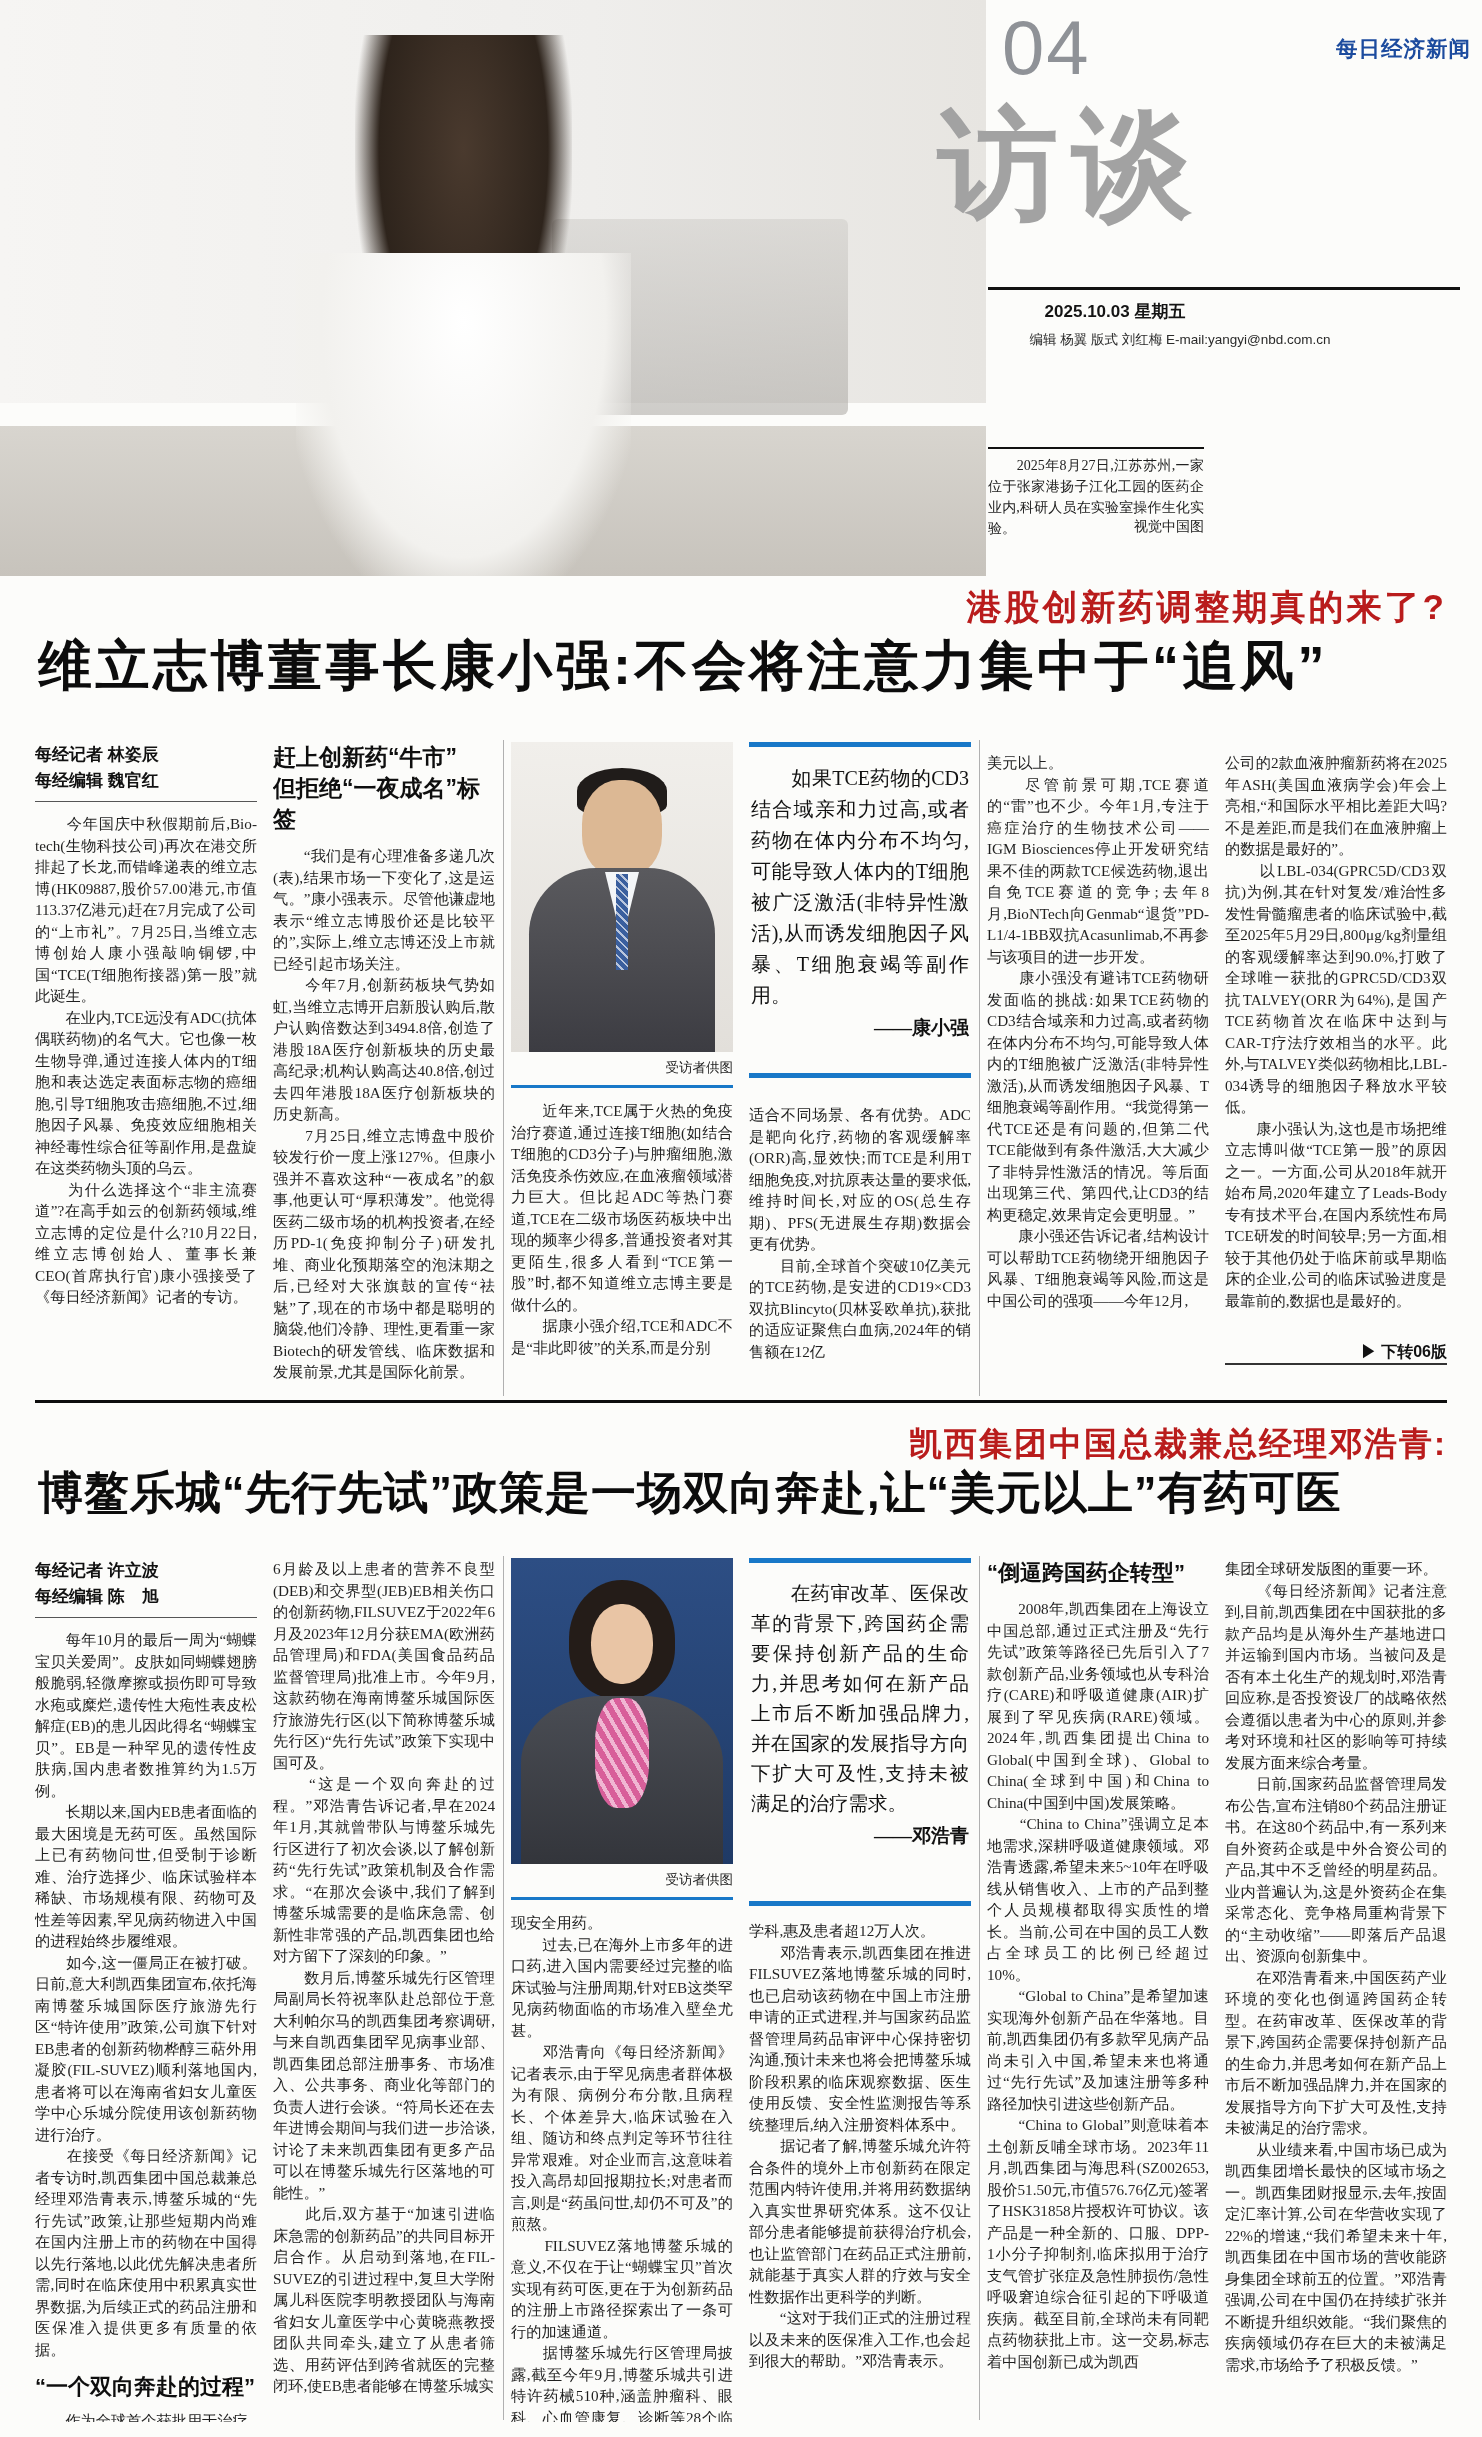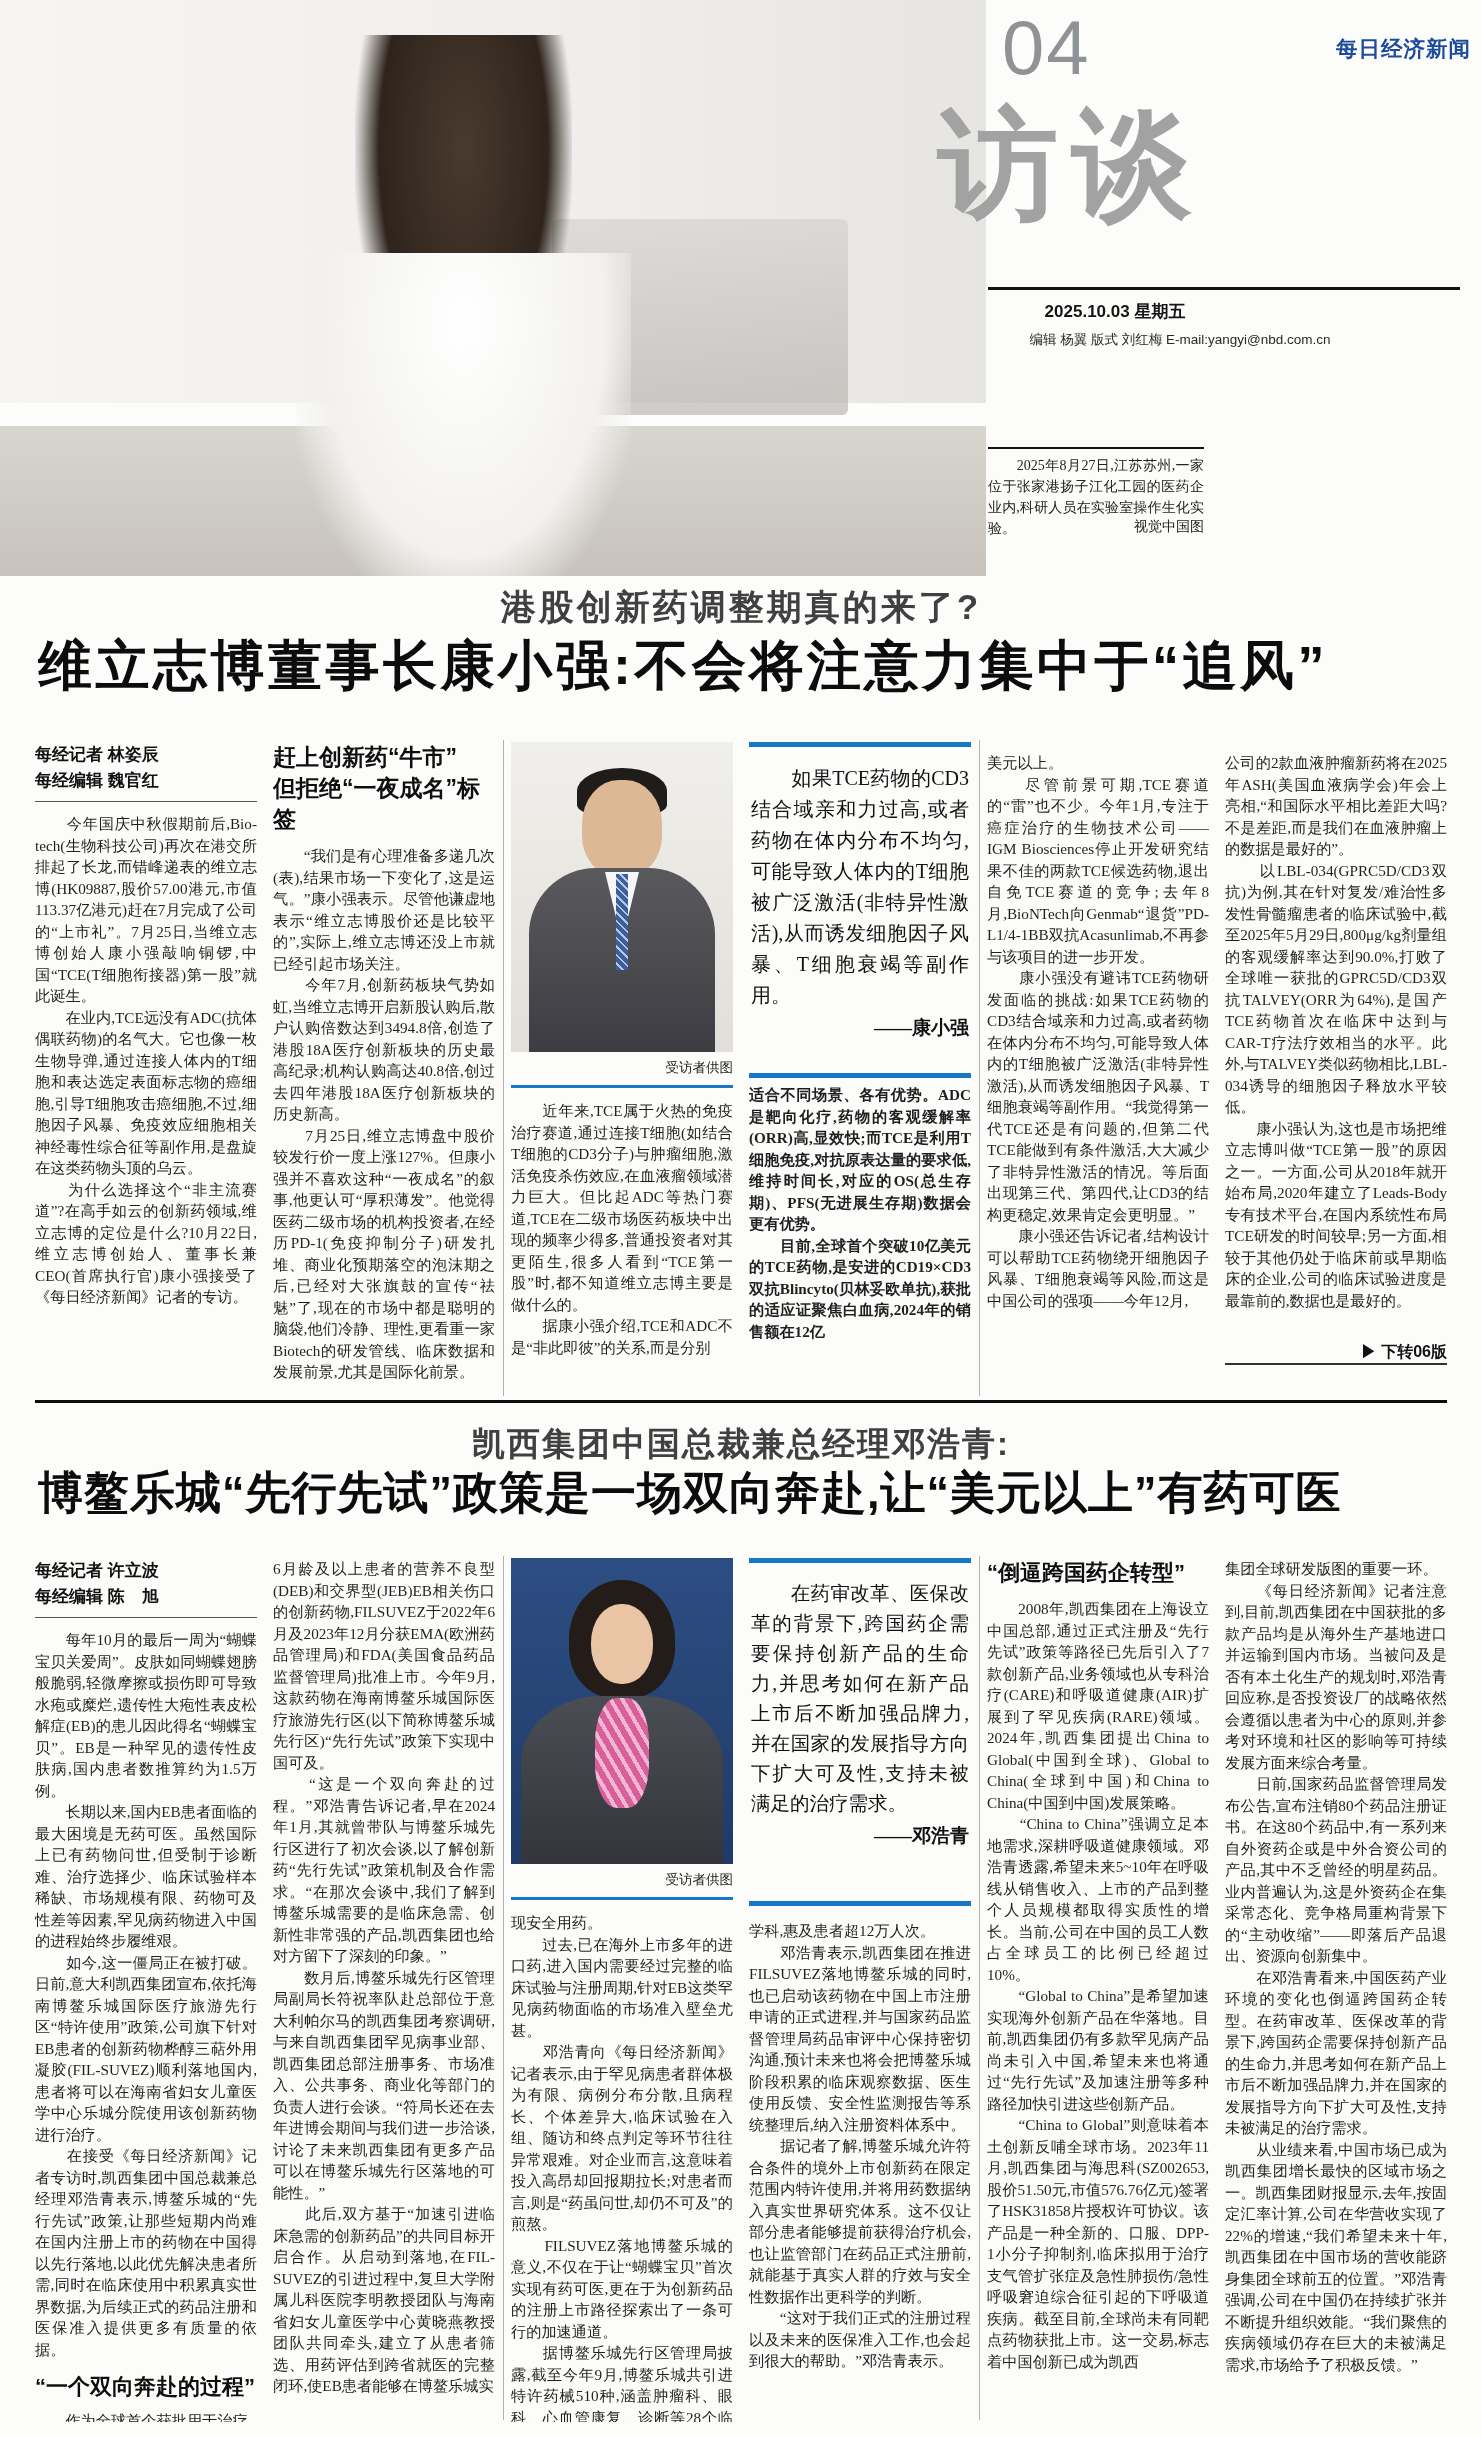--- a/index.html
+++ b/index.html
@@ -31,22 +31,22 @@
     font-family:"Liberation Sans",sans-serif;font-weight:700;font-size:17px;color:#141414;}
   .staff-line{position:absolute;left:956px;top:331px;width:448px;text-align:center;
     font-family:"Liberation Sans",sans-serif;font-size:13.5px;color:#2a2a2a;}
   .caption-rule{position:absolute;left:988px;top:447px;width:216px;height:2px;background:#111;}
   .photo-caption{position:absolute;left:988px;top:455px;width:216px;font-size:14px;
     line-height:21px;text-align:justify;white-space:pre-line;color:#222;}
   .photo-credit{position:absolute;left:988px;top:518px;width:216px;text-align:right;
     font-size:14px;color:#222;}
 
   
-  .kicker{position:absolute;left:35px;width:1412px;text-align:center;
-    font-family:"Liberation Sans",sans-serif;font-weight:600;color:#404040;}
+  .kicker{position:absolute;left:35px;width:1412px;text-align:right;
+    font-family:"Liberation Sans",sans-serif;font-weight:600;color:#b91c1c;}
   .headline{position:absolute;left:38px;white-space:nowrap;
     font-family:"Liberation Sans",sans-serif;font-weight:800;color:#0c0c0c;}
   .col{position:absolute;width:222px;overflow:hidden;}
   .body-text{font-size:15.2px;line-height:21.5px;text-align:justify;white-space:pre-line;color:#1f1f1f;}
   .byline{font-family:"Liberation Sans",sans-serif;font-weight:700;font-size:17px;
     line-height:26px;color:#111;}
   .byline-rule{height:1px;background:#555;margin:7px 0 11px 0;}
   .col-subhead{font-family:"Liberation Sans",sans-serif;font-weight:800;color:#0e0e0e;
     white-space:pre-line;}
   .vrule{position:absolute;width:1px;background:#b0b0b0;}
@@ -143,21 +143,21 @@
     <div class="blue-rule"></div>
     <div class="body-text" style="margin-top:12px;">　　近年来,TCE属于火热的免疫治疗赛道,通过连接T细胞(如结合T细胞的CD3分子)与肿瘤细胞,激活免疫杀伤效应,在血液瘤领域潜力巨大。但比起ADC等热门赛道,TCE在二级市场医药板块中出现的频率少得多,普通投资者对其更陌生,很多人看到“TCE第一股”时,都不知道维立志博主要是做什么的。
 　　据康小强介绍,TCE和ADC不是“非此即彼”的关系,而是分别</div>
   </div>
 
   <div class="col" style="left:749px;top:742px;height:656px;">
     <div class="quote-box" style="height:336px;">
       <div class="quote-text">　　如果TCE药物的CD3结合域亲和力过高,或者药物在体内分布不均匀,可能导致人体内的T细胞被广泛激活(非特异性激活),从而诱发细胞因子风暴、T细胞衰竭等副作用。</div>
       <div class="quote-attr">——康小强</div>
     </div>
-    <div class="body-text" style="margin-top:6px;font-weight:bold;">适合不同场景、各有优势。ADC是靶向化疗,药物的客观缓解率(ORR)高,显效快;而TCE是利用T细胞免疫,对抗原表达量的要求低,维持时间长,对应的OS(总生存期)、PFS(无进展生存期)数据会更有优势。
+    <div class="body-text" style="margin-top:26px;">适合不同场景、各有优势。ADC是靶向化疗,药物的客观缓解率(ORR)高,显效快;而TCE是利用T细胞免疫,对抗原表达量的要求低,维持时间长,对应的OS(总生存期)、PFS(无进展生存期)数据会更有优势。
 　　目前,全球首个突破10亿美元的TCE药物,是安进的CD19×CD3双抗Blincyto(贝林妥欧单抗),获批的适应证聚焦白血病,2024年的销售额在12亿</div>
   </div>
 
   <div class="col" style="left:987px;top:752px;height:646px;">
     <div class="body-text">美元以上。
 　　尽管前景可期,TCE赛道的“雷”也不少。今年1月,专注于癌症治疗的生物技术公司——IGM Biosciences停止开发研究结果不佳的两款TCE候选药物,退出自免TCE赛道的竞争;去年8月,BioNTech向Genmab“退货”PD-L1/4-1BB双抗Acasunlimab,不再参与该项目的进一步开发。
 　　康小强没有避讳TCE药物研发面临的挑战:如果TCE药物的CD3结合域亲和力过高,或者药物在体内分布不均匀,可能导致人体内的T细胞被广泛激活(非特异性激活),从而诱发细胞因子风暴、T细胞衰竭等副作用。“我觉得第一代TCE还是有问题的,但第二代TCE能做到有条件激活,大大减少了非特异性激活的情况。等后面出现第三代、第四代,让CD3的结构更稳定,效果肯定会更明显。”
 　　康小强还告诉记者,结构设计可以帮助TCE药物绕开细胞因子风暴、T细胞衰竭等风险,而这是中国公司的强项——今年12月,</div>
   </div>
 

